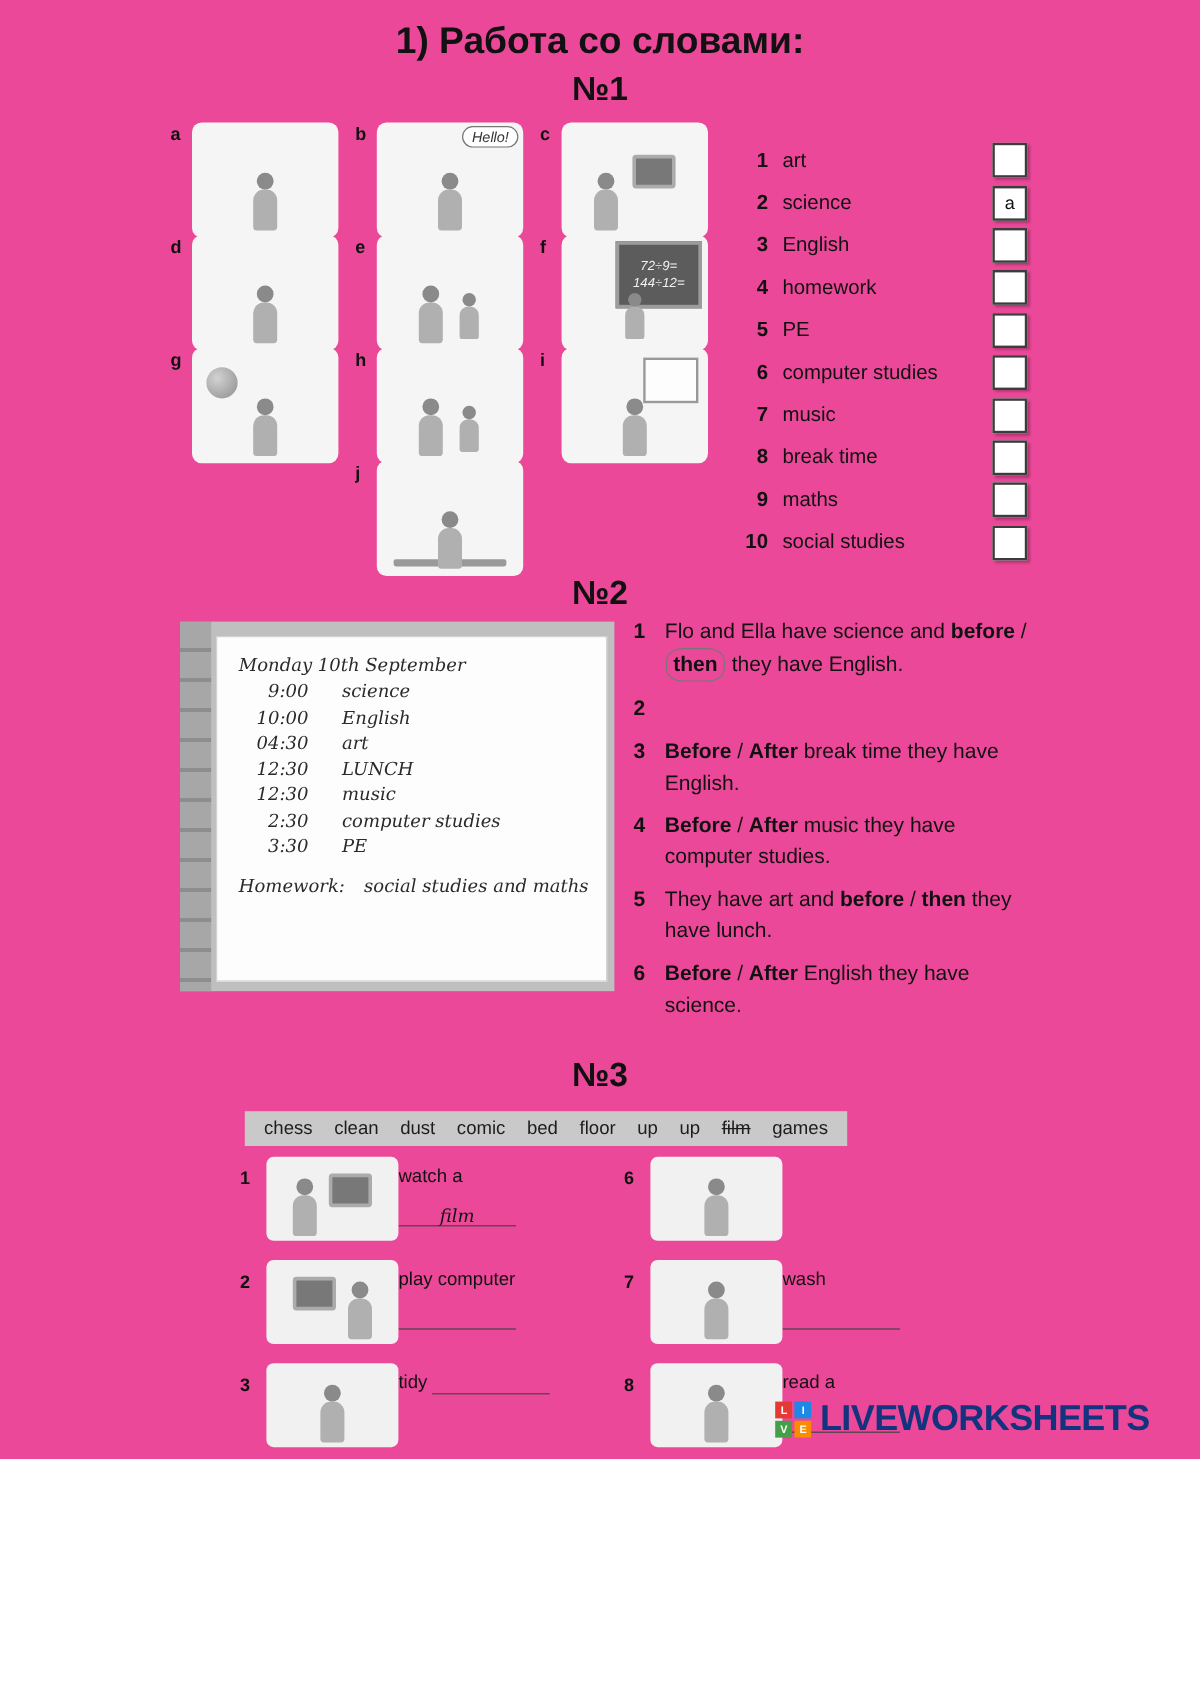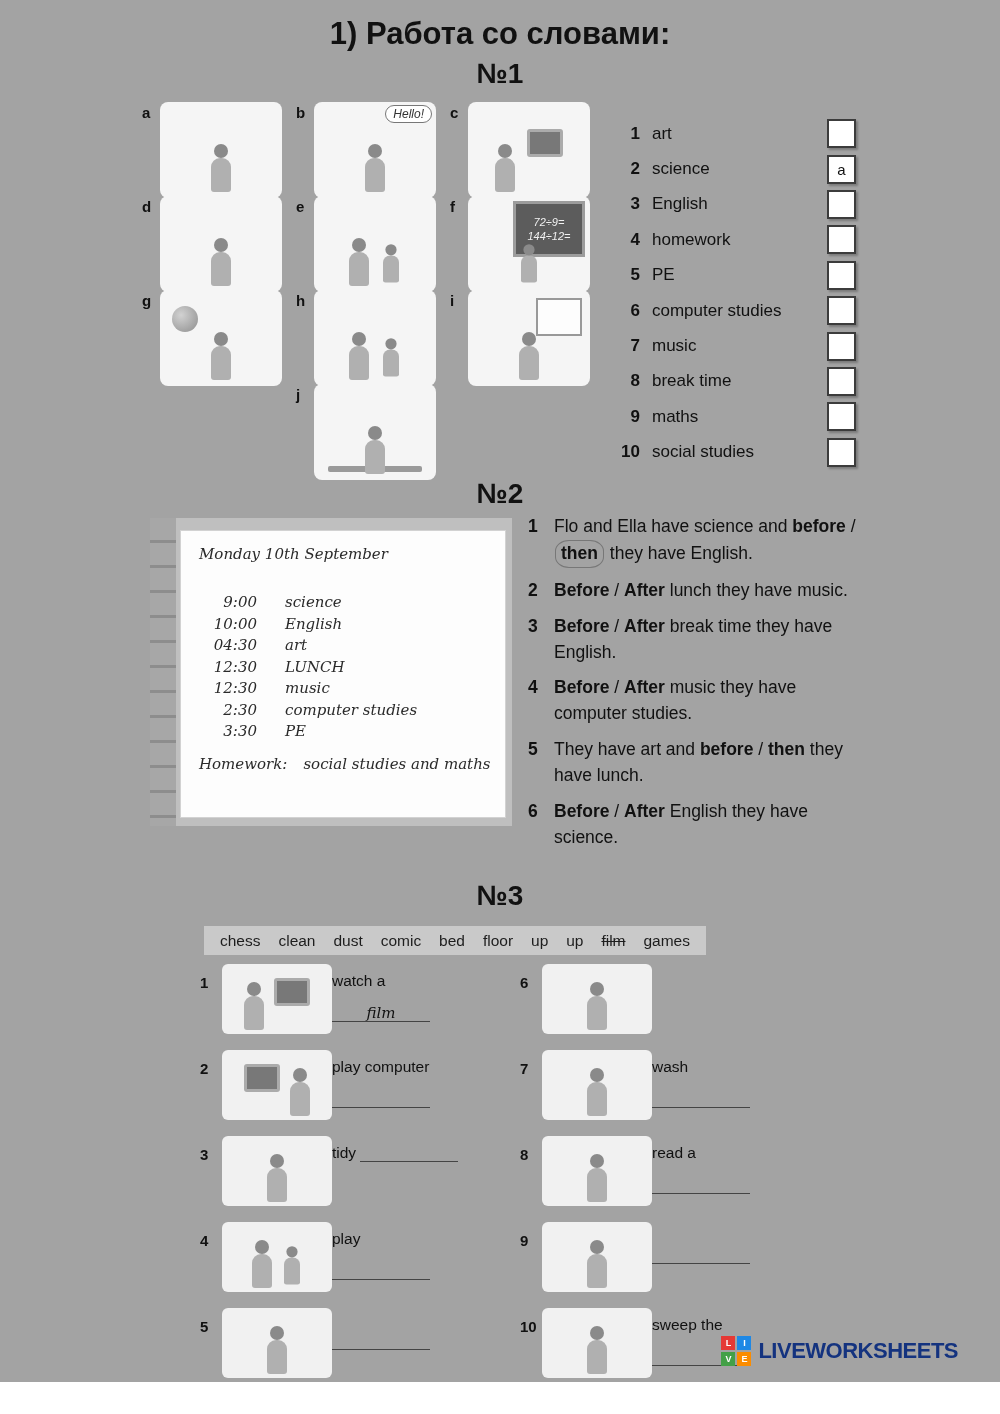--- a/index.html
+++ b/index.html
@@ -1,16 +1,16 @@
 <!DOCTYPE html>
 <html><head>
 <meta charset="utf-8">
 <style>
   html,body{margin:0;padding:0;background:#fff;}
-  .page{position:relative;width:1000px;height:1382px;background:#a3a3a3;
+  .page{position:relative;width:1000px;height:1216px;background:#ec4899;
         font-family:"Liberation Sans",sans-serif;color:#111;overflow:hidden;}
 
   .title{position:absolute;top:16px;left:0;width:100%;text-align:center;
          font-size:31px;font-weight:700;}
   .sec{position:absolute;left:0;width:100%;text-align:center;font-size:28px;font-weight:700;}
   .s1{top:58px;} .s2{top:478px;} .s3{top:880px;}
 
   
   .ex1-grid{position:absolute;left:142px;top:102px;width:448px;
             display:grid;grid-template-columns:repeat(3,1fr);gap:8px 14px;}
@@ -46,21 +46,21 @@
         box-shadow:2px 2px 2px rgba(0,0,0,.25);display:flex;align-items:center;
         justify-content:center;font-size:15px;flex:none;}
 
   
   .board{position:absolute;left:150px;top:518px;width:362px;height:308px;background:#bfbfbf;}
   .wall{position:absolute;left:0;top:0;width:26px;height:100%;
         background:repeating-linear-gradient(#a7a7a7 0 22px,#8d8d8d 22px 25px);}
   .bwhite{position:absolute;left:30px;top:12px;right:6px;bottom:8px;background:#fdfdfd;
           border:1px solid #d2d2d2;font-family:"DejaVu Serif",serif;font-style:italic;
           font-size:15px;color:#2a2a2a;padding:14px 8px 8px 18px;box-sizing:border-box;}
-  .bdate{margin-bottom:29px;}
+  .bdate{margin-bottom:3px;}
   .brow{display:flex;line-height:21.5px;}
   .btime{width:58px;text-align:right;flex:none;}
   .bsub{margin-left:28px;}
   .bhw{margin-top:12px;display:flex;gap:16px;}
 
   
   .sents{position:absolute;left:528px;top:514px;width:338px;font-size:17.5px;line-height:1.48;}
   .sent{display:flex;margin-bottom:10px;}
   .sent .num{width:26px;font-weight:700;flex:none;}
   .opt{font-weight:700;}
@@ -83,21 +83,21 @@
   .blank{display:inline-block;width:98px;border-bottom:1.4px solid #444;height:17px;
          text-align:center;vertical-align:bottom;}
   .cap.stack .blank{display:block;margin-top:14px;}
   .ans{font-style:italic;font-family:"DejaVu Serif",serif;font-size:15px;font-style:italic;}
 
   
   .lwfooter{position:absolute;right:42px;bottom:16px;display:flex;align-items:center;gap:7px;}
   .lwicon{display:grid;grid-template-columns:14px 14px;grid-auto-rows:14px;gap:2px;}
   .lwsq{display:flex;align-items:center;justify-content:center;font-size:9px;font-weight:700;color:#fff;}
   .sqL{background:#e53935;} .sqI{background:#1e88e5;} .sqV{background:#43a047;} .sqE{background:#fb8c00;}
-  .lwtext{font-size:22px;font-weight:700;color:#14337f;letter-spacing:-.5px;}
+  .lwtext{font-size:30px;font-weight:700;color:#14337f;letter-spacing:-.5px;}
 </style>
 </head>
 <body>
 
 <div class="page">
 
   <div class="title">1) Работа со словами:</div>
   <div class="sec s1">№1</div>
 
   <div class="ex1-grid">
@@ -268,21 +268,20 @@
     </div>
   </div>
 
   <div class="sents">
     <div class="sent">
       <span class="num">1</span>
       <span class="stext"><span>Flo and Ella have science and </span><span class="opt">before</span><span> / </span><span class="opt circ">then</span><span> they have English.</span></span>
     </div>
     <div class="sent">
       <span class="num">2</span>
-      <span class="stext"><span></span><span class="opt">Before</span><span> / </span><span class="opt">After</span><span> lunch they have music.</span></span>
     </div>
     <div class="sent">
       <span class="num">3</span>
       <span class="stext"><span></span><span class="opt">Before</span><span> / </span><span class="opt">After</span><span> break time they have English.</span></span>
     </div>
     <div class="sent">
       <span class="num">4</span>
       <span class="stext"><span></span><span class="opt">Before</span><span> / </span><span class="opt">After</span><span> music they have computer studies.</span></span>
     </div>
     <div class="sent">

